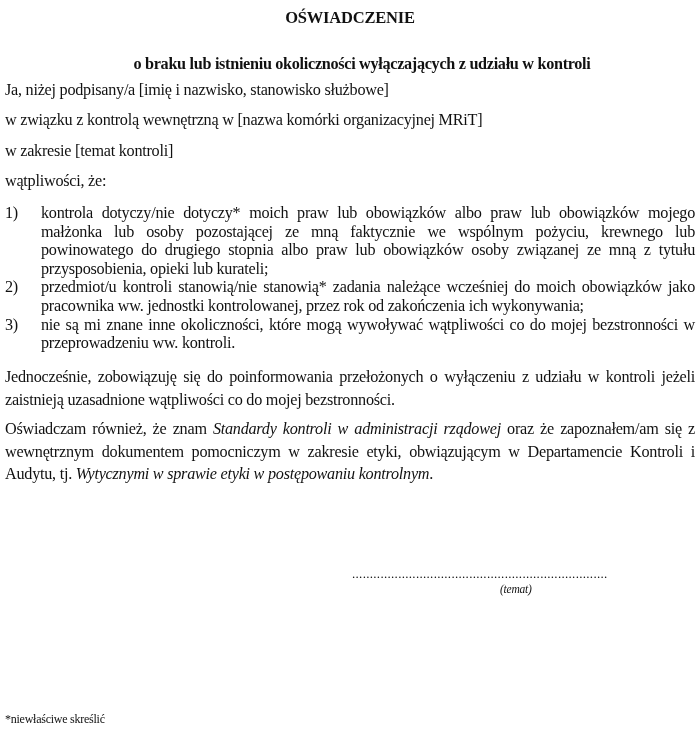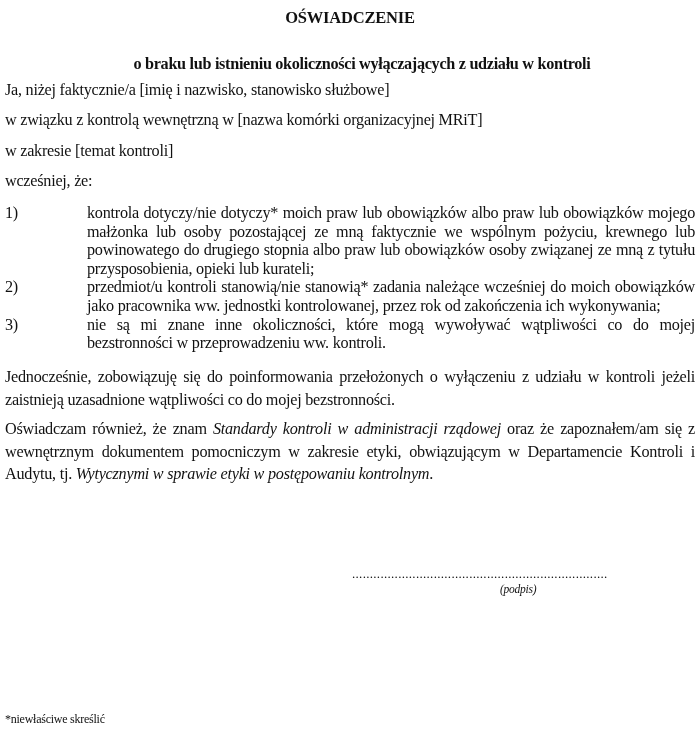--- a/index.html
+++ b/index.html
@@ -68,21 +68,20 @@
     }
     .list-num {
       width: 36px;
       flex: 0 0 36px;
     }
     .list-text {
       flex: 1;
       text-align: justify;
       text-align-last: left;
       padding-right: 0;
-      margin-left: 46px;
     }
     .para {
       position: absolute;
       left: 5px;
       width: 690px;
       margin: 0;
       text-align: justify;
       line-height: 22.5px;
     }
     em {
@@ -116,24 +115,24 @@
     }
   </style>
 </head>
 <body>
 
 <div class="page">
 
   <h1 class="title">OŚWIADCZENIE</h1>
   <h2 class="subtitle">o braku lub istnieniu okoliczności wyłączających z udziału w kontroli</h2>
 
-  <p class="line" style="top:81px;">Ja, niżej faktycznie/a [imię i nazwisko, stanowisko służbowe]</p>
+  <p class="line" style="top:81px;">Ja, niżej podpisany/a [imię i nazwisko, stanowisko służbowe]</p>
   <p class="line" style="top:111px;text-align:right;">w związku z kontrolą wewnętrzną w [nazwa komórki organizacyjnej MRiT]</p>
   <p class="line" style="top:142px;">w zakresie [temat kontroli]</p>
-  <p class="line" style="top:172px;">wcześniej, że:</p>
+  <p class="line" style="top:172px;">wątpliwości, że:</p>
 
   <ol class="list">
     <li class="list-item">
       <span class="list-num">1)</span>
       <span class="list-text">kontrola dotyczy/nie dotyczy* moich praw lub obowiązków albo praw lub obowiązków mojego małżonka lub osoby pozostającej ze mną faktycznie we wspólnym pożyciu, krewnego lub powinowatego do drugiego stopnia albo praw lub obowiązków osoby związanej ze mną z tytułu przysposobienia, opieki lub kurateli;</span>
     </li>
     <li class="list-item">
       <span class="list-num">2)</span>
       <span class="list-text">przedmiot/u kontroli stanowią/nie stanowią* zadania należące wcześniej do moich obowiązków jako pracownika ww. jednostki kontrolowanej, przez rok od zakończenia ich wykonywania;</span>
     </li>
@@ -141,17 +140,17 @@
       <span class="list-num">3)</span>
       <span class="list-text">nie są mi znane inne okoliczności, które mogą wywoływać wątpliwości co do mojej bezstronności w przeprowadzeniu ww. kontroli.</span>
     </li>
   </ol>
 
   <p class="para" style="top:418px;"><span>Oświadczam również, że znam </span><em>Standardy kontroli w administracji rządowej</em><span> oraz że zapoznałem/am się z wewnętrznym dokumentem pomocniczym w zakresie etyki, obwiązującym w Departamencie Kontroli i Audytu, tj. </span><em>Wytycznymi w sprawie etyki w postępowaniu kontrolnym</em><span>.</span></p>
 
   <p class="para" style="top:366px;">Jednocześnie, zobowiązuję się do poinformowania przełożonych o wyłączeniu z udziału w kontroli jeżeli zaistnieją uzasadnione wątpliwości co do mojej bezstronności.</p>
 
   <p class="signature-dots">........................................................................</p>
-  <p class="signature-label">(podpis)</p>
+  <p class="signature-label">(temat)</p>
 
   <p class="footnote">*niewłaściwe skreślić</p>
 
 </div>
 
 </body></html>

